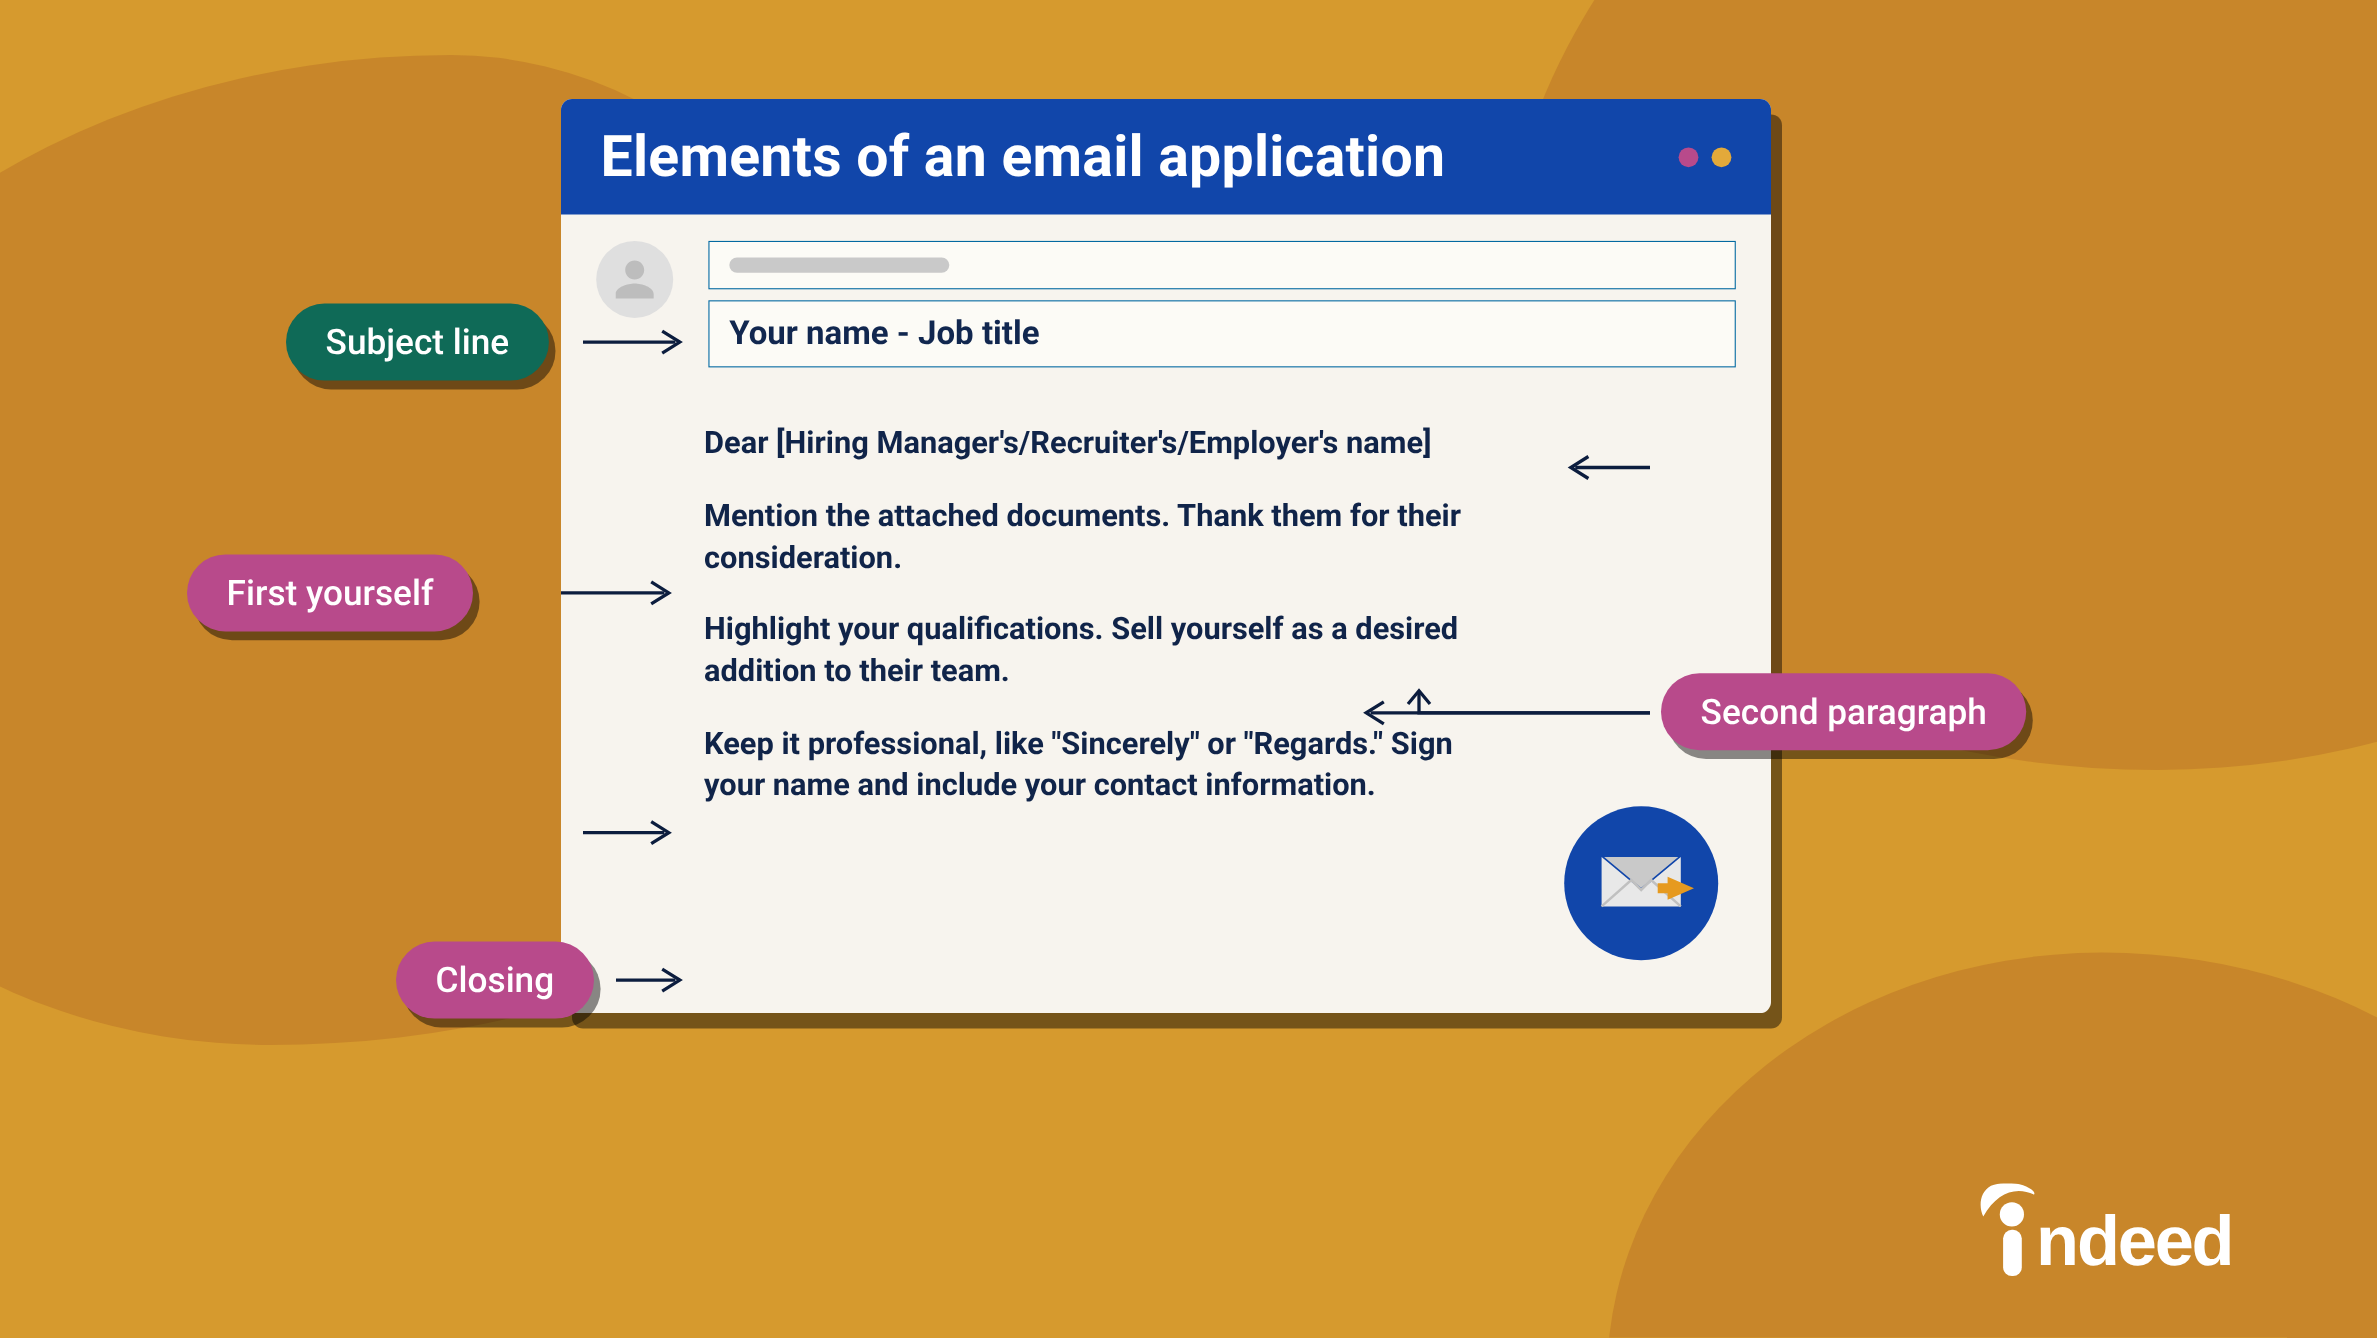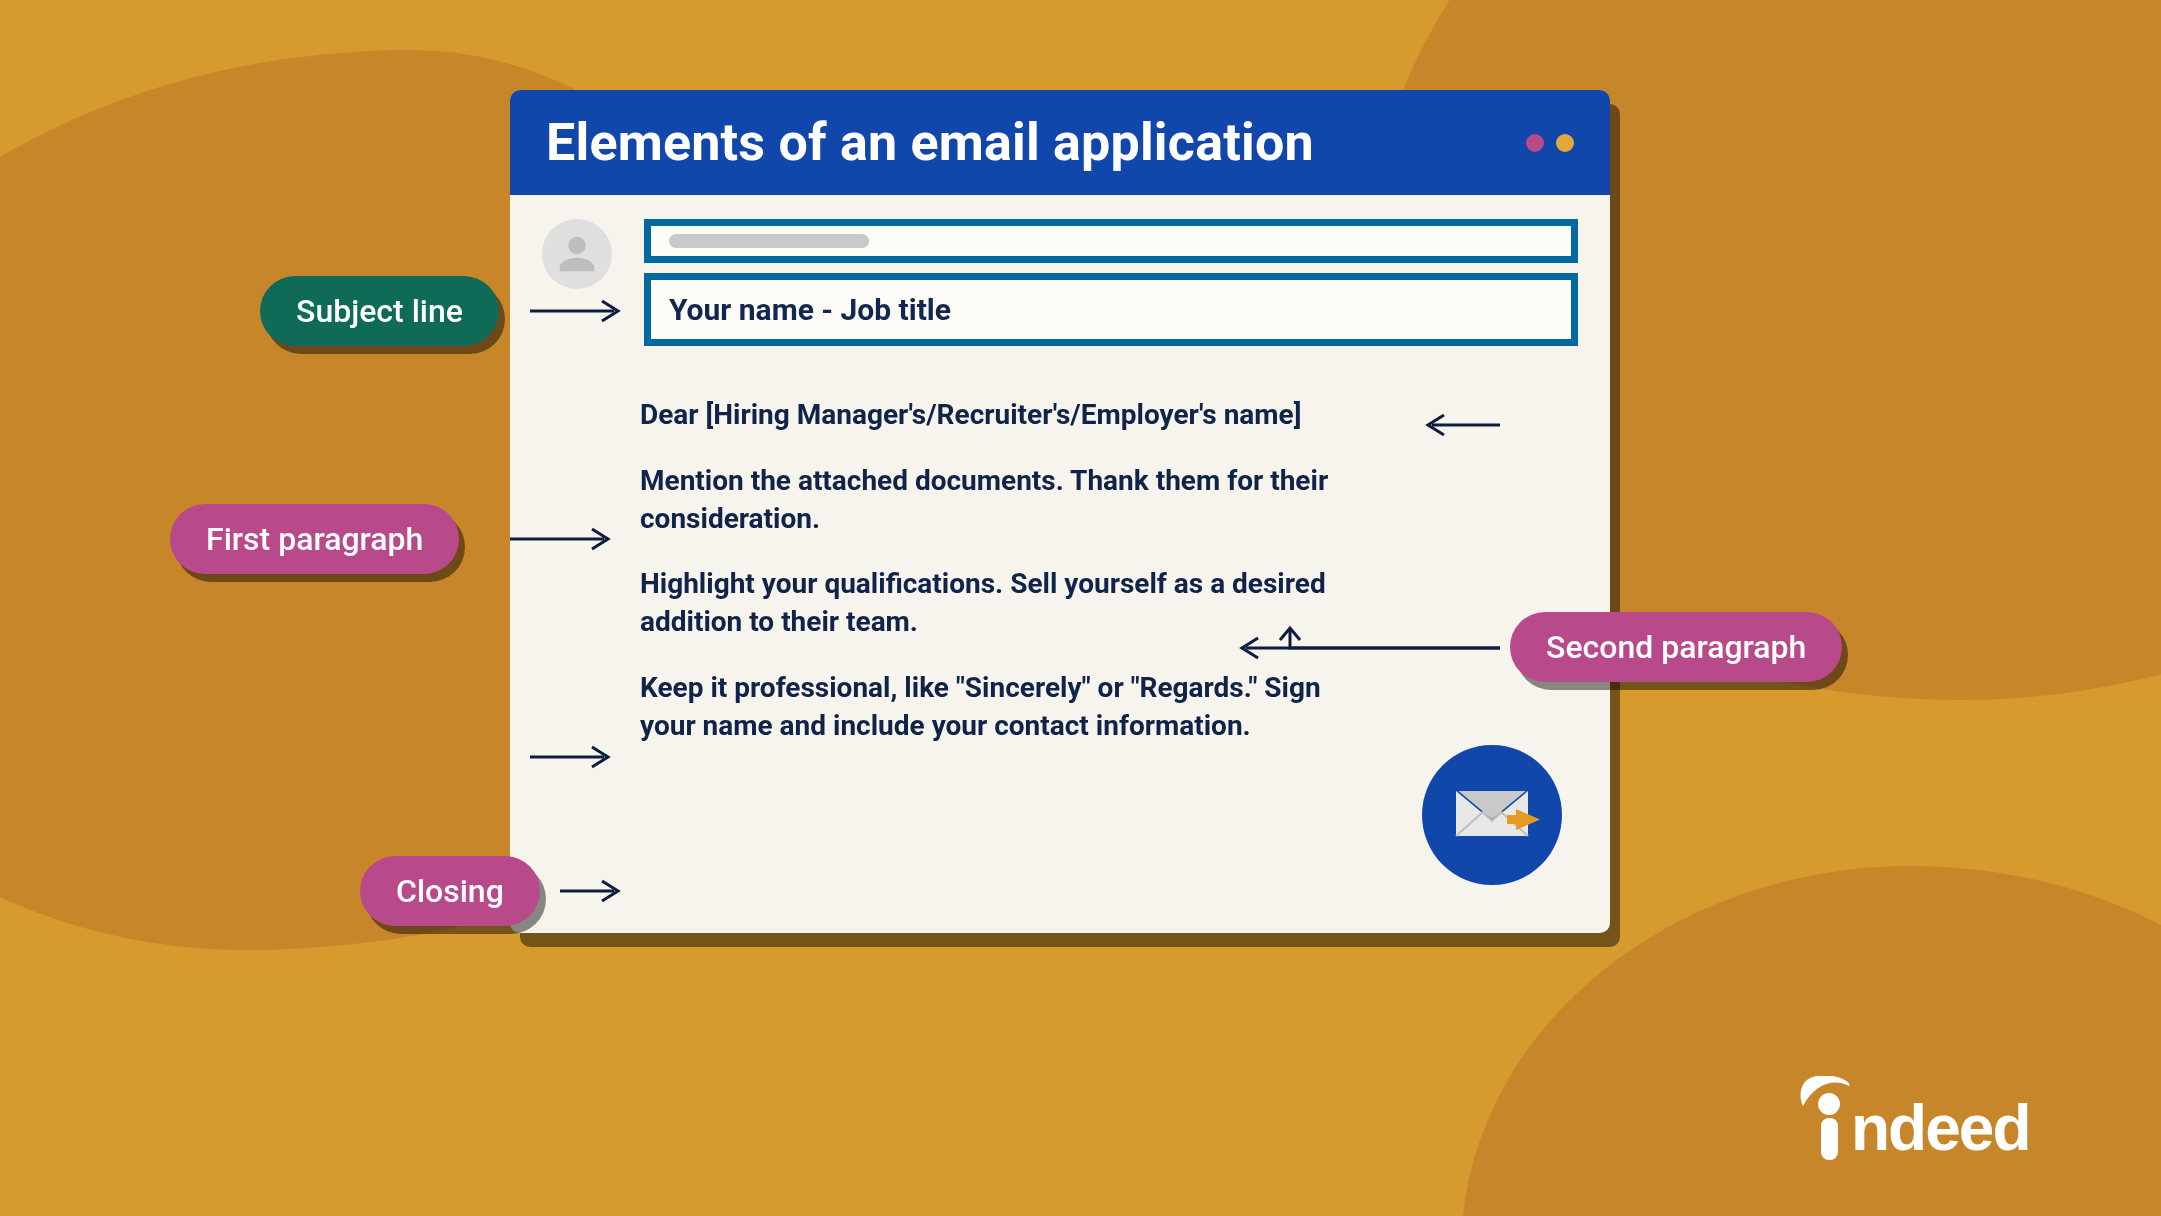--- a/index.html
+++ b/index.html
@@ -63,21 +63,21 @@
   }
   .avatar {
     width: 70px; height: 70px;
     background: #dfdfdf;
     border-radius: 50%;
     display: flex; align-items: center; justify-content: center;
     grid-row: 1 / span 2;
   }
   .avatar svg { width: 46px; height: 46px; fill: #bdbdbd; }
   .field {
-    border: 7px solid #0369a1;
+    border: 1px solid #0369a1;
     background: #fcfbf6;
     padding: 12px 18px;
     margin-bottom: 10px;
     font-weight: 700;
     color: #11274f;
     font-size: 30px;
   }
   .field.empty {
     height: 44px;
     display: flex; align-items: center;
@@ -180,21 +180,21 @@
         <polygon points="8,16 56,16 32,44" fill="#c9c9c9"></polygon>
         <polyline points="8,16 32,36 56,16" fill="none" stroke="#1146aa" stroke-width="2"></polyline>
         <polygon points="8,16 8,46 56,46 56,16 32,36" fill="#e8e8e8"></polygon>
         <polyline points="8,46 26,30 32,36 38,30 56,46" fill="none" stroke="#c0c0c0" stroke-width="1.5"></polyline>
         <polygon points="48,28 64,35 48,42 48,38 42,38 42,32 48,32" fill="#e69a1f"></polygon>
       </svg>
     </div>
   </div>
 
   <div class="pill green" style="left:260px; top:276px;">Subject line</div>
-  <div class="pill pink" style="left:170px; top:504px;">First paragraph</div>
+  <div class="pill pink" style="left:170px; top:504px;">First yourself</div>
   <div class="pill pink" style="left:1510px; top:612px;text-align:right;">Second paragraph</div>
   <div class="pill pink" style="left:360px; top:856px;">Closing</div>
 
   <svg class="arrow" style="left:530px; top:296px;" width="100" height="30">
     <line x1="0" y1="15" x2="84" y2="15" stroke-width="3"></line>
     <polyline points="72,5 88,15 72,25" stroke-width="3"></polyline>
   </svg>
   <svg class="arrow" style="left:510px; top:524px;" width="110" height="30">
     <line x1="0" y1="15" x2="94" y2="15" stroke-width="3"></line>
     <polyline points="82,5 98,15 82,25" stroke-width="3"></polyline>

